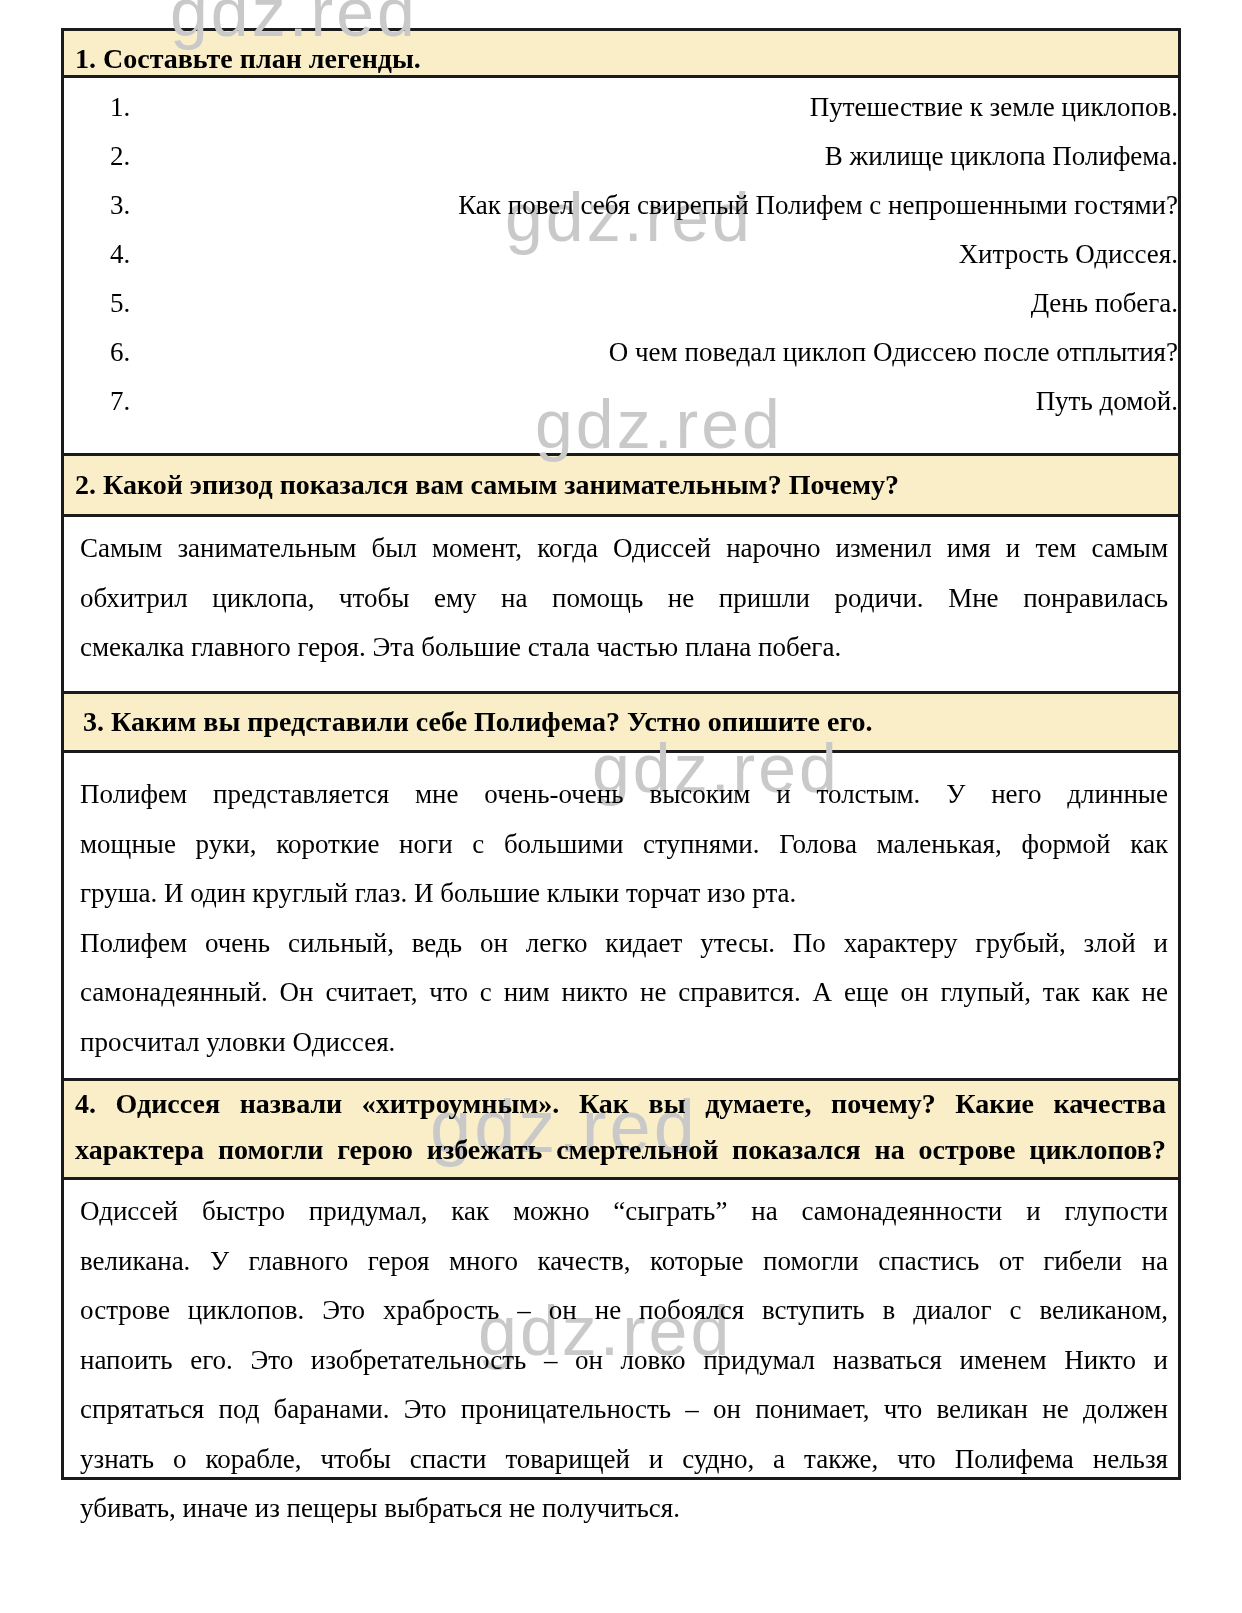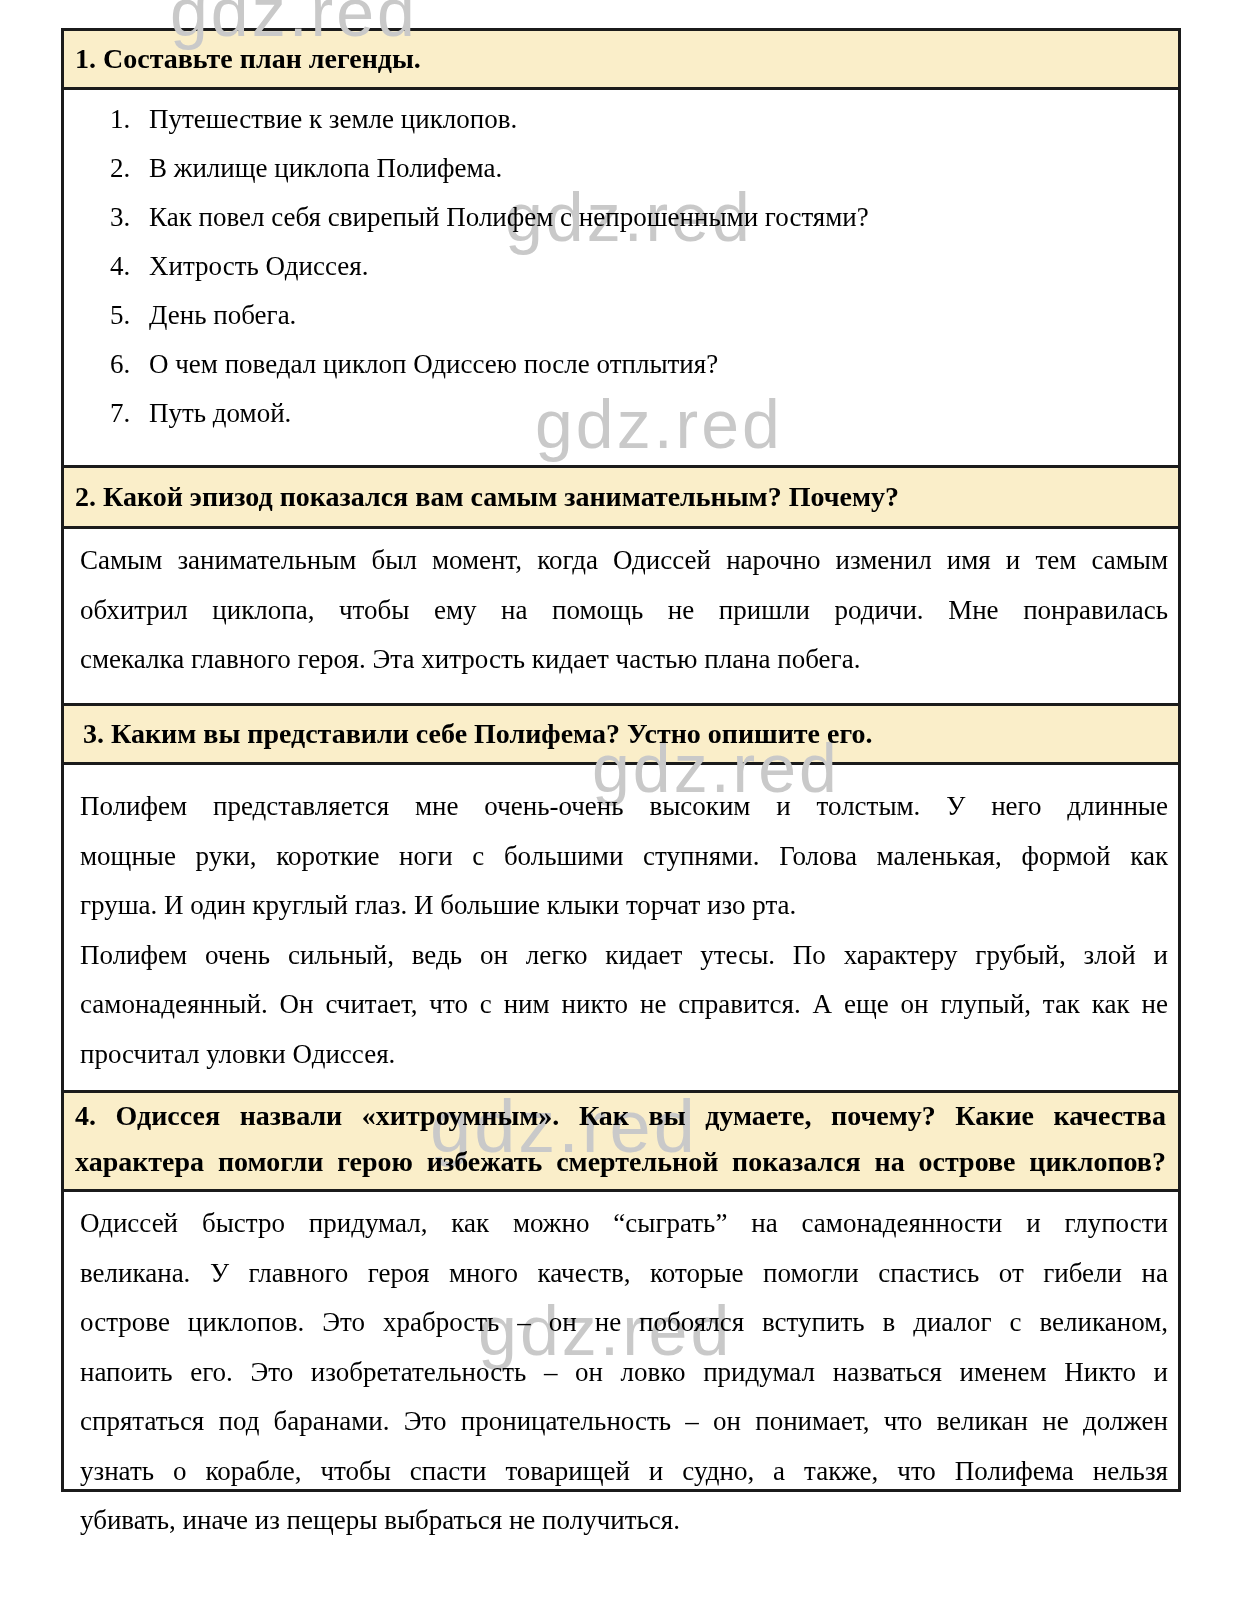--- a/index.html
+++ b/index.html
@@ -24,21 +24,21 @@
     background:#faeec9;
     border-top:3px solid #1b1b1b;
     border-bottom:3px solid #1b1b1b;
     font-weight:bold;
     font-size:28px;
     padding-left:11px;
     padding-right:12px;
     position:relative;
   }
   .sec-header .ht{position:relative;z-index:3;}
-  .h1{height:62px;line-height:56px;}
+  .h1{height:50px;line-height:56px;}
   .h2{height:64px;line-height:58px;}
   .h3{height:62px;line-height:56px;padding-left:19px;}
   .h4{height:102px;}
   .h4 .hline{
     display:block;line-height:46px;
     text-align:justify;text-align-last:justify;
     position:relative;z-index:3;
   }
   .sec-body{
     box-sizing:border-box;
@@ -49,21 +49,21 @@
   .b1{height:375px;padding-top:5px;}
   .b2{height:174px;padding:7px 10px 8px 16px;}
   .b3{height:325px;padding:17px 10px 0 16px;}
   .b4{height:297px;padding:7px 10px 0 16px;}
   .q1-item{
     display:flex;
     height:49px;line-height:49px;
     position:relative;z-index:3;
   }
   .q1-num{flex:none;margin-left:46px;width:39px;}
-  .q1-text{flex:1;}
+  .q1-text{flex:1;text-align:right;}
   .line{
     display:block;
     line-height:49.5px;
     text-align:justify;text-align-last:justify;
     position:relative;z-index:3;
     white-space:nowrap;
   }
   .line.last{text-align-last:left;}
   .wm{
     position:absolute;z-index:2;
@@ -122,21 +122,21 @@
       </div>
     </div>
 
     <div class="sec-header h2">
       <span class="ht">2. Какой эпизод показался вам самым занимательным? Почему?</span>
     </div>
 
     <div class="sec-body b2">
       <span class="line">Самым занимательным был момент, когда Одиссей нарочно изменил имя и тем самым</span>
       <span class="line">обхитрил циклопа, чтобы ему на помощь не пришли родичи. Мне понравилась</span>
-      <span class="line last">смекалка главного героя. Эта хитрость кидает частью плана побега.</span>
+      <span class="line last">смекалка главного героя. Эта большие стала частью плана побега.</span>
     </div>
 
     <div class="sec-header h3">
       <span class="ht">3. Каким вы представили себе Полифема? Устно опишите его.</span>
     </div>
 
     <div class="sec-body b3">
       <span class="line">Полифем представляется мне очень-очень высоким и толстым. У него длинные</span>
       <span class="line">мощные руки, короткие ноги с большими ступнями. Голова маленькая, формой как</span>
       <span class="line last">груша. И один круглый глаз. И большие клыки торчат изо рта.</span>

